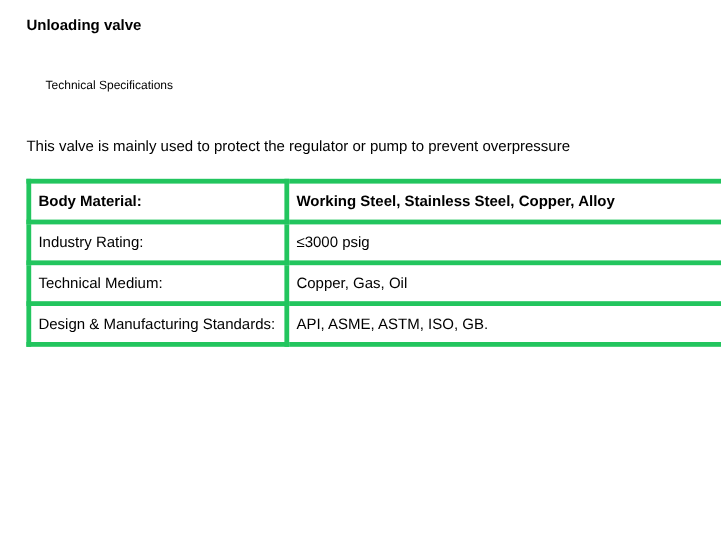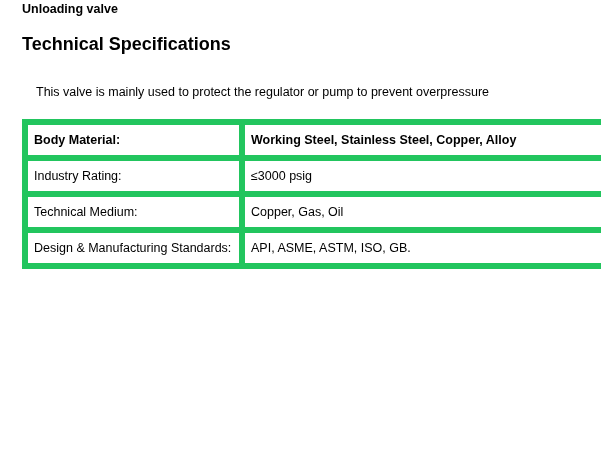--- a/index.html
+++ b/index.html
@@ -18,45 +18,45 @@
     position: relative;
     width: 601px;
     height: 459px;
     box-sizing: border-box;
     padding: 0 22px;
   }
   .doc-title {
     font-size: 12.5px;
     font-weight: bold;
     margin: 0;
-    padding-top: 1px;
+    padding-top: 13px;
     line-height: 16px;
   }
   .section-heading {
-    font-size: 18px;
-    font-weight: bold;
-    margin: 0;
+    font-size: 10px;
+    font-weight: normal;
+    margin: 16px;
     padding-top: 19px;
     line-height: 16px;
   }
   .intro-text {
     font-size: 12.5px;
-    margin: 14px;
+    margin: 0;
     padding-top: 18px;
     line-height: 16px;
     font-weight: normal;
   }
   table.spec-table {
     border-collapse: collapse;
     width: 556px;
     margin-top: 19px;
     table-layout: fixed;
   }
   table.spec-table td {
-    border: 6px solid #22c55e;
+    border: 4px solid #22c55e;
     font-size: 12.5px;
     line-height: 16px;
     padding: 7px 5px 7px 6px;
     vertical-align: middle;
   }
   td.label-cell {
     width: 200px;
   }
   td.value-cell {
     width: 356px;

